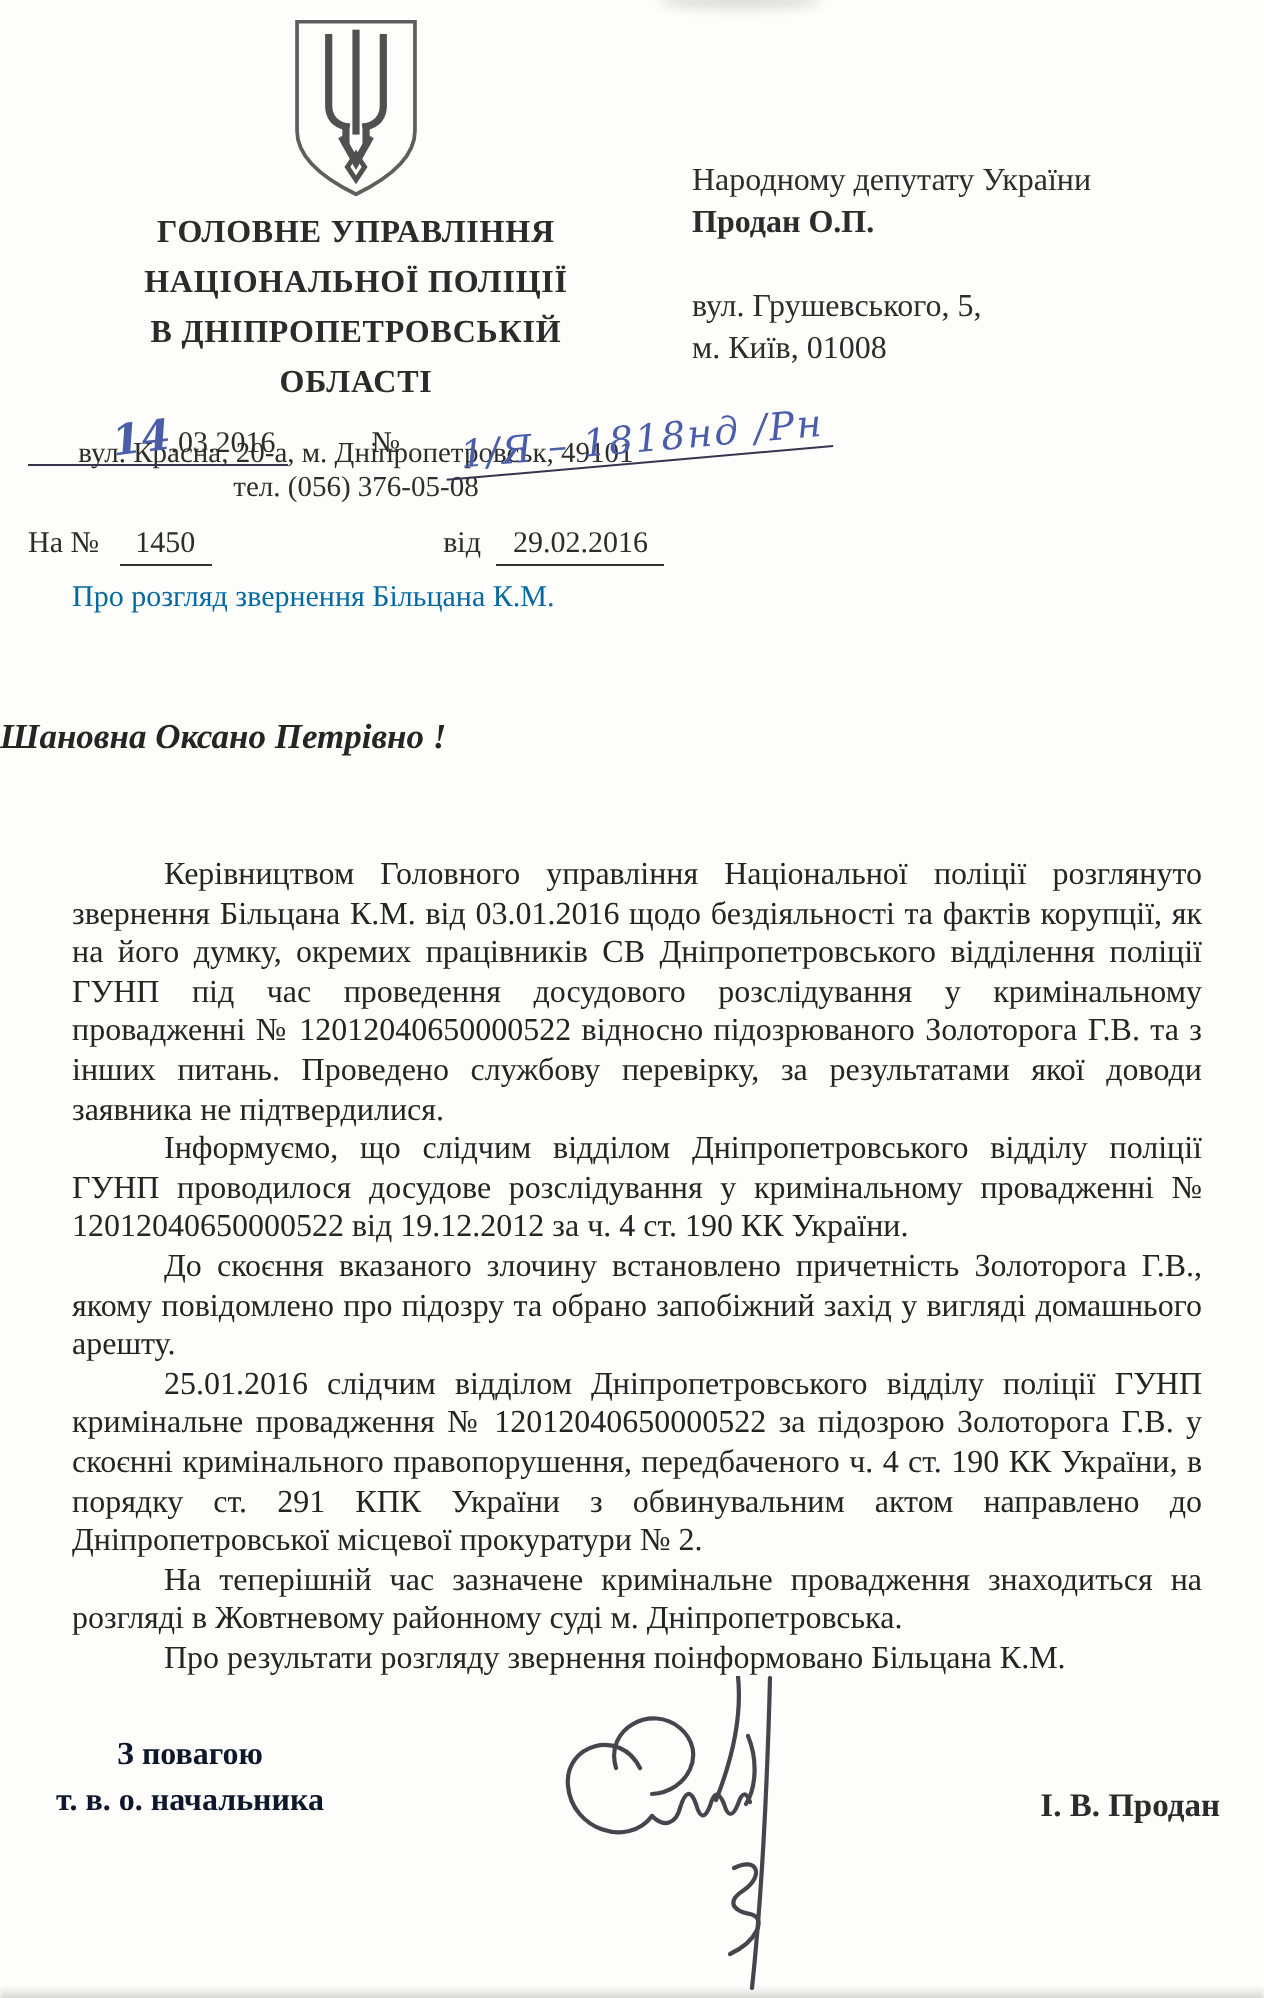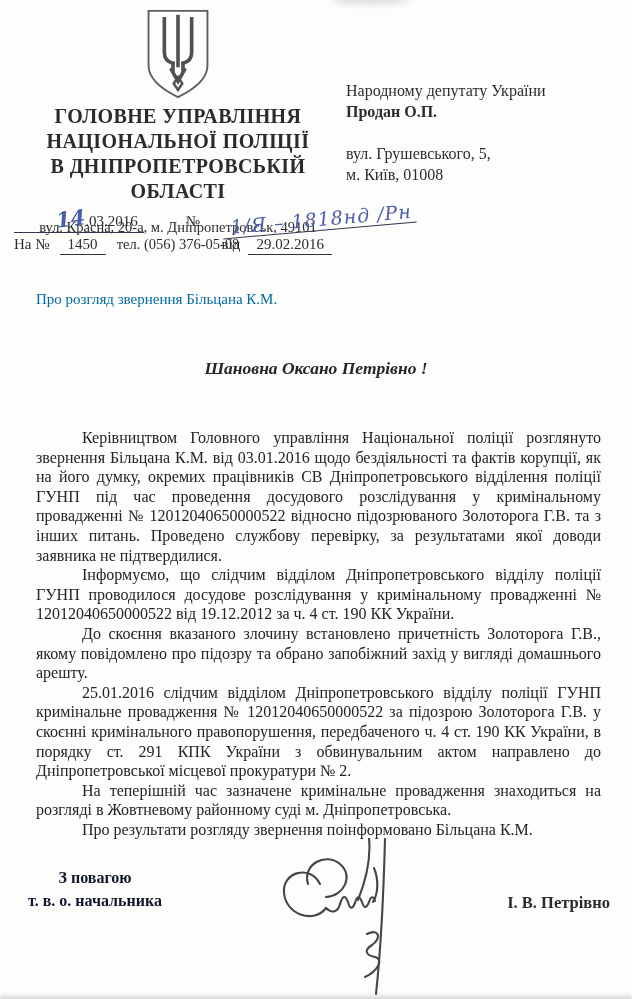--- a/index.html
+++ b/index.html
@@ -11,45 +11,45 @@
   }
   
   .scan-smudge-top { position:absolute; left:330px; top:-3px; width:80px; height:7px;
     background:#d8d8d6; border-radius:50%; filter:blur(3px); }
   .scan-shade-bottom { position:absolute; left:0; bottom:-4px; width:100%; height:10px;
     background:linear-gradient(to bottom, rgba(120,120,118,0), rgba(120,120,118,.45)); filter:blur(1px); }
 
   
   .org-block { position:absolute; left:10px; top:8px; width:336px; text-align:center; }
   .emblem { display:block; margin:0 auto 4px auto; }
-  .org-name { font-weight:bold; font-size:20px; line-height:25px; letter-spacing:.4px; color:#2a2b2a; }
+  .org-name { font-weight:bold; font-size:16px; line-height:25px; letter-spacing:.4px; color:#2a2b2a; }
   .org-address { font-size:14.5px; line-height:17px; margin-top:15px; color:#2c2d2c; }
 
   .recipient-block { position:absolute; left:346px; top:80px; width:270px;
     font-size:16px; line-height:21px; color:#2b2c2b; }
   .recipient-name { font-weight:bold; }
   .recipient-addr { margin-top:21px; }
 
   
   .ref-block { position:absolute; left:14px; top:206px; width:420px; font-size:15px; color:#2b2c2b; }
   .ref-row1 { display:flex; align-items:baseline; }
   .hw { font-family:"DejaVu Serif",serif; font-style:italic; color:#4a5caa; }
   .hw-day { display:inline-block; font-size:21px; transform:rotate(-7deg); margin-left:40px; font-weight:bold; }
   .date-underline { border-bottom:1.6px solid #35364d; padding:0 6px 1px 2px; }
   .num-label { margin-left:42px; font-size:15px; }
   .hw-number { display:inline-block; font-size:19px; transform:rotate(-5deg);
     border-bottom:1.6px solid #35364d; padding:0 4px 0 8px; margin-left:22px; white-space:nowrap; letter-spacing:1px; }
   .ref-row2 { display:flex; align-items:baseline; margin-top:3px; }
-  .reply-num { border-bottom:1.4px solid #333; padding:0 8px 1px 8px; margin-left:10px; }
+  .reply-num { border-bottom:1.4px solid #333; padding:0 8px 1px 8px; margin-left:10px;margin-top:28px; }
   .vid-label { margin-left:116px; }
   .vid-date { border-bottom:1.4px solid #333; padding:0 8px 1px 8px; margin-left:8px; }
 
   
   .subject { position:absolute; left:36px; top:291px; font-size:15px; color:#0369a1; }
-  .salutation { position:absolute; left:0; top:358px; width:632px; text-align:center;
+  .salutation { position:absolute; left:0; top:358px; width:632px; text-align:left;
     font-size:17.5px; font-weight:bold; font-style:italic; color:#242524; }
   .body-text { position:absolute; left:36px; top:428px; width:565px;
     font-size:16px; line-height:19.6px; text-align:justify; color:#232423; }
   .body-text p { margin:0; text-indent:46px; }
 
   
   .closing-block { position:absolute; left:20px; top:866px; width:150px; text-align:center;
     font-weight:bold; font-size:16px; line-height:23px; color:#0f172a; }
   .signer-name { position:absolute; right:22px; top:893px; font-weight:bold; font-size:16.5px; color:#2a2b2a; }
   .signature-svg { position:absolute; left:268px; top:838px; }
@@ -133,16 +133,16 @@
       <path d="M101 0 C103 20 98 42 90 62"></path>
       <path d="M52 46 C42 26 14 34 16 55 C18 77 46 86 58 70"></path>
       <path d="M40 46 C34 26 58 14 72 26 C86 38 76 58 58 59"></path>
       <path d="M58 70 C64 76 70 74 72 66"></path>
       <path d="M72 66 q4 -13 8 -2 q3 11 7 1 q3 -11 7 -1 q3 10 7 0 q3 -9 6 -1"></path>
       <path d="M105 64 C110 56 111 42 106 30"></path>
       <path d="M99 96 C111 90 114 100 104 107 C96 112 97 117 107 119 C116 121 110 133 97 139"></path>
     </g>
   </svg>
 
-  <div class="signer-name">І. В. Петрівно</div>
+  <div class="signer-name">І. В. Продан</div>
 
   <div class="scan-shade-bottom"></div>
 </div>
 
 </body></html>

